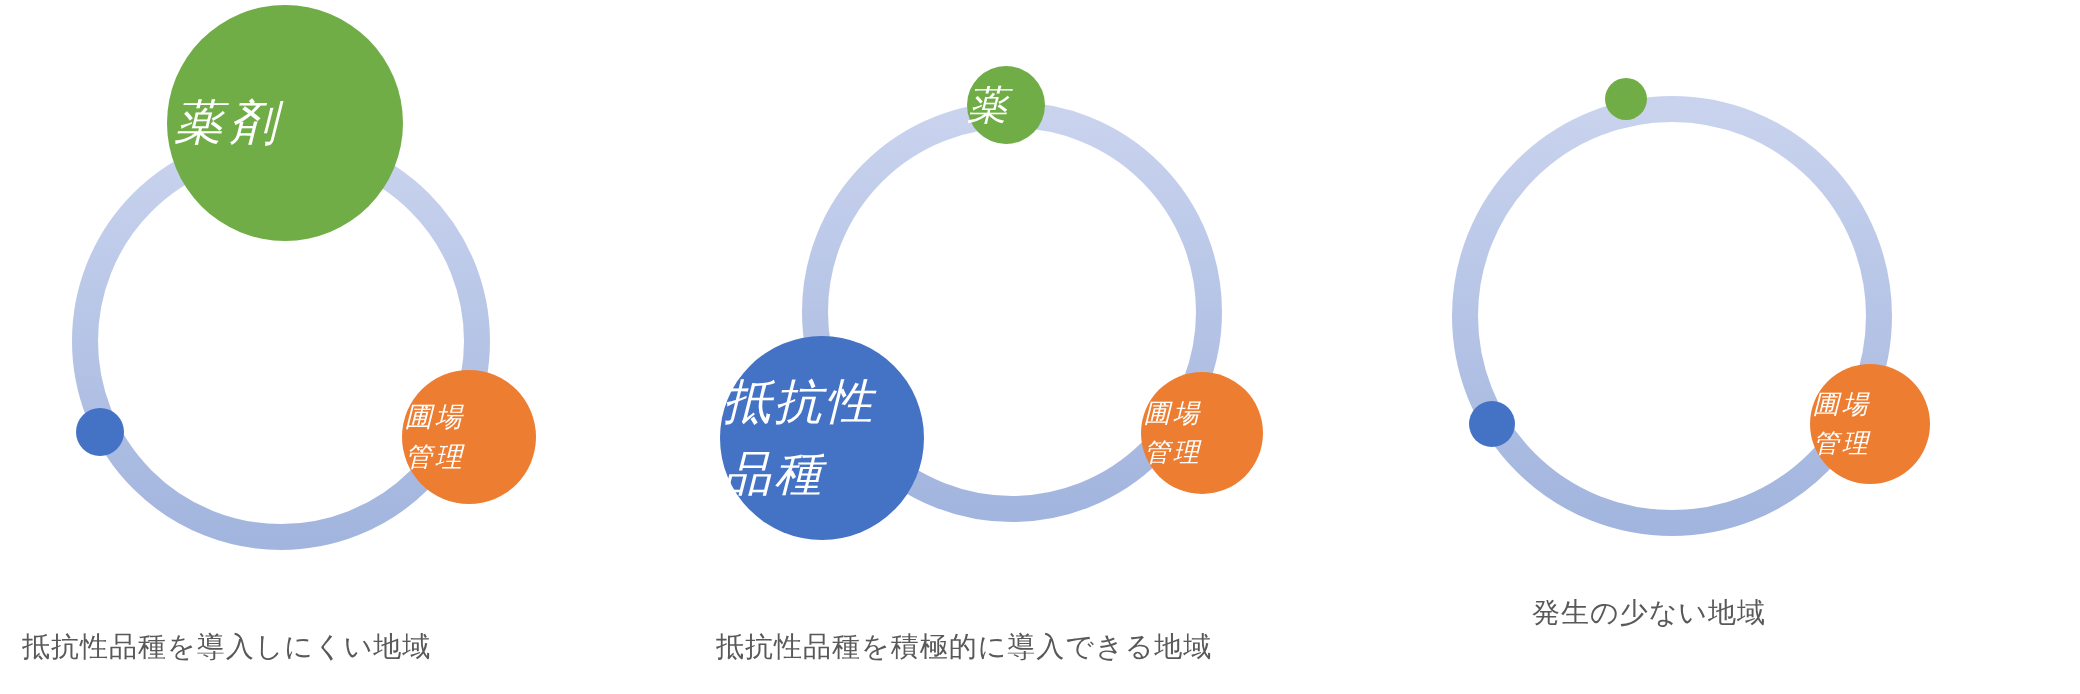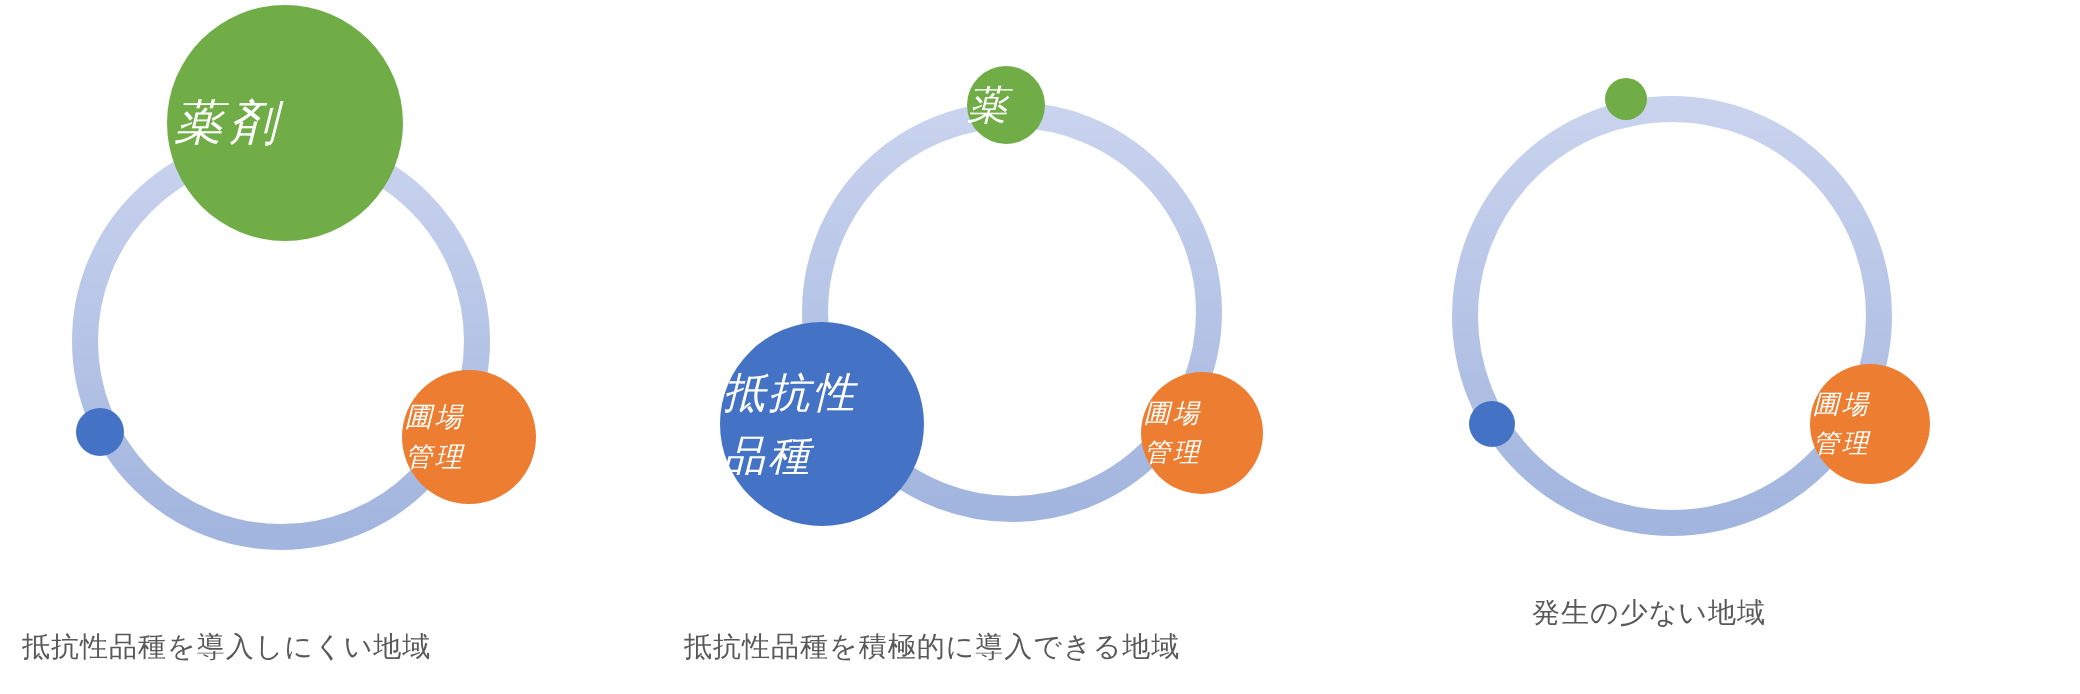--- a/index.html
+++ b/index.html
@@ -65,29 +65,29 @@
   <div class="node node-blue" style="left:76px;top:408px;width:48px;height:48px;"></div>
   <div class="node node-orange" style="left:402px;top:370px;width:134px;height:134px;font-size:27px;letter-spacing:3px;padding-left:3px;box-sizing:border-box;">
     <span>圃場</span>
     <span>管理</span>
   </div>
   <div class="caption" style="left:22px;top:628px;">抵抗性品種を導入しにくい地域</div>
 
   <div class="node node-green" style="left:967px;top:66px;width:78px;height:78px;font-size:40px;">
     <span>薬</span>
   </div>
-  <div class="node node-blue" style="left:720px;top:322px;width:204px;height:204px;font-size:42px;letter-spacing:3px;padding-left:3px;box-sizing:border-box;">
+  <div class="node node-blue" style="left:720px;top:336px;width:204px;height:204px;font-size:48px;letter-spacing:3px;padding-left:3px;box-sizing:border-box;">
     <span>抵抗性</span>
     <span>品種</span>
   </div>
   <div class="node node-orange" style="left:1141px;top:372px;width:122px;height:122px;font-size:26px;letter-spacing:3px;padding-left:3px;box-sizing:border-box;">
     <span>圃場</span>
     <span>管理</span>
   </div>
-  <div class="caption" style="left:684px;top:628px;">抵抗性品種を積極的に導入できる地域</div>
+  <div class="caption" style="left:716px;top:628px;">抵抗性品種を積極的に導入できる地域</div>
 
   <div class="node node-green" style="left:1605px;top:78px;width:42px;height:42px;"></div>
   <div class="node node-blue" style="left:1469px;top:401px;width:46px;height:46px;"></div>
   <div class="node node-orange" style="left:1810px;top:364px;width:120px;height:120px;font-size:26px;letter-spacing:3px;padding-left:3px;box-sizing:border-box;">
     <span>圃場</span>
     <span>管理</span>
   </div>
   <div class="caption" style="left:1532px;top:594px;">発生の少ない地域</div>
 
 </div>

